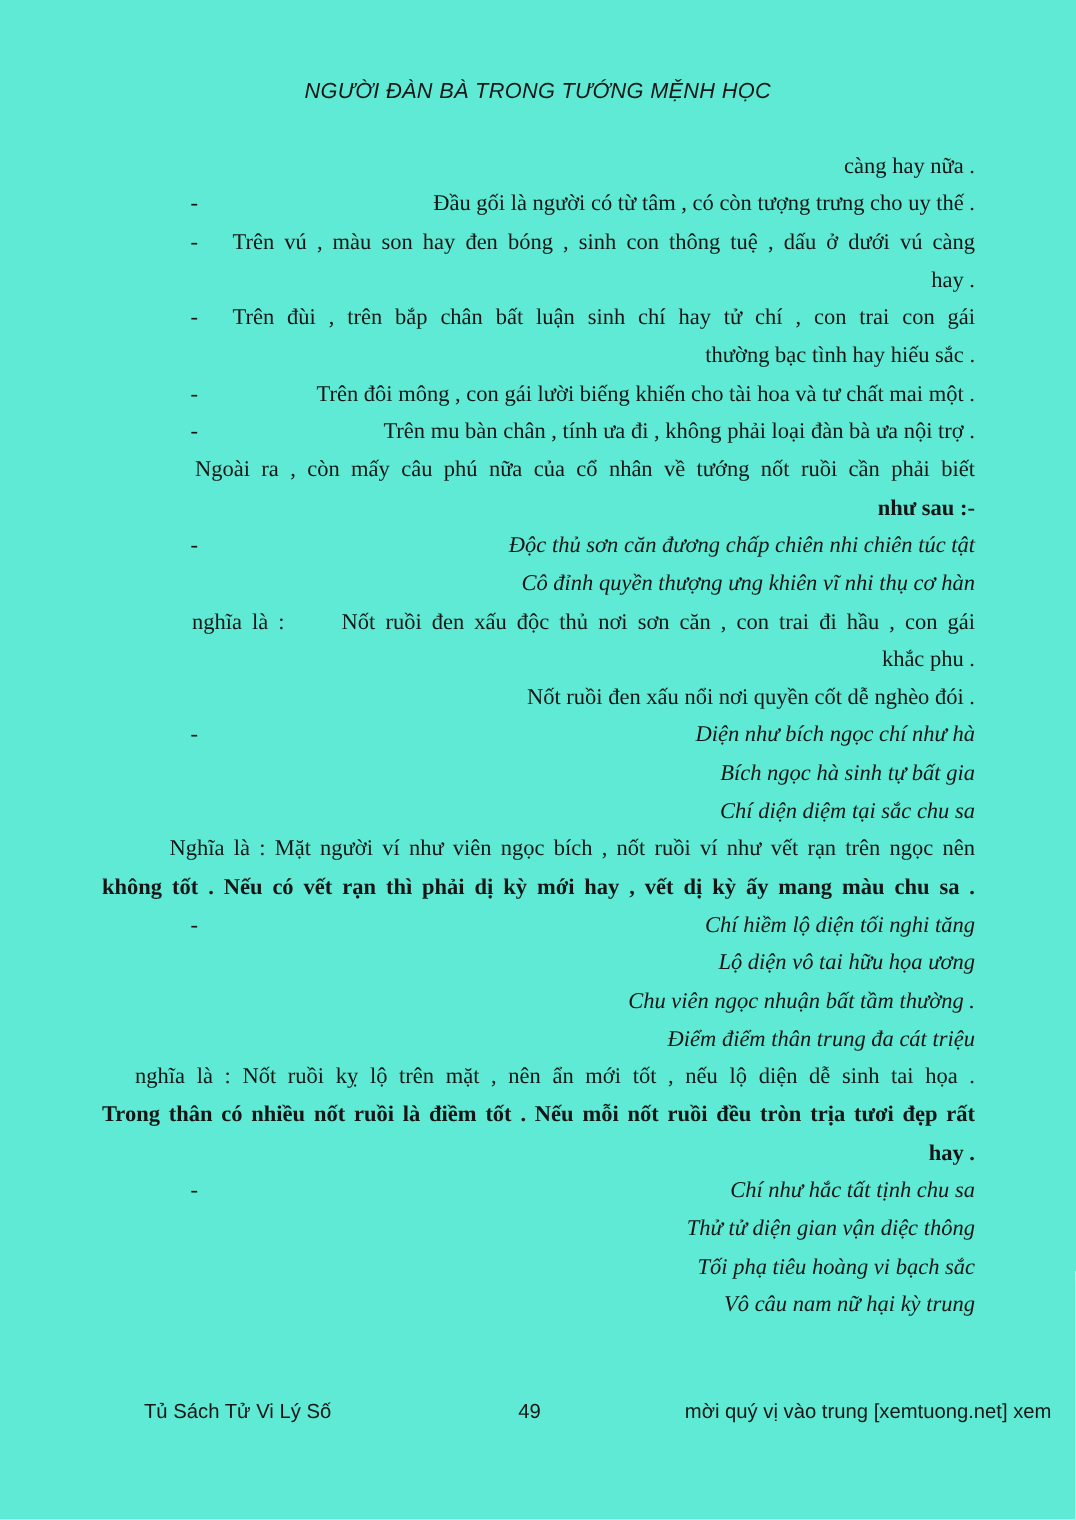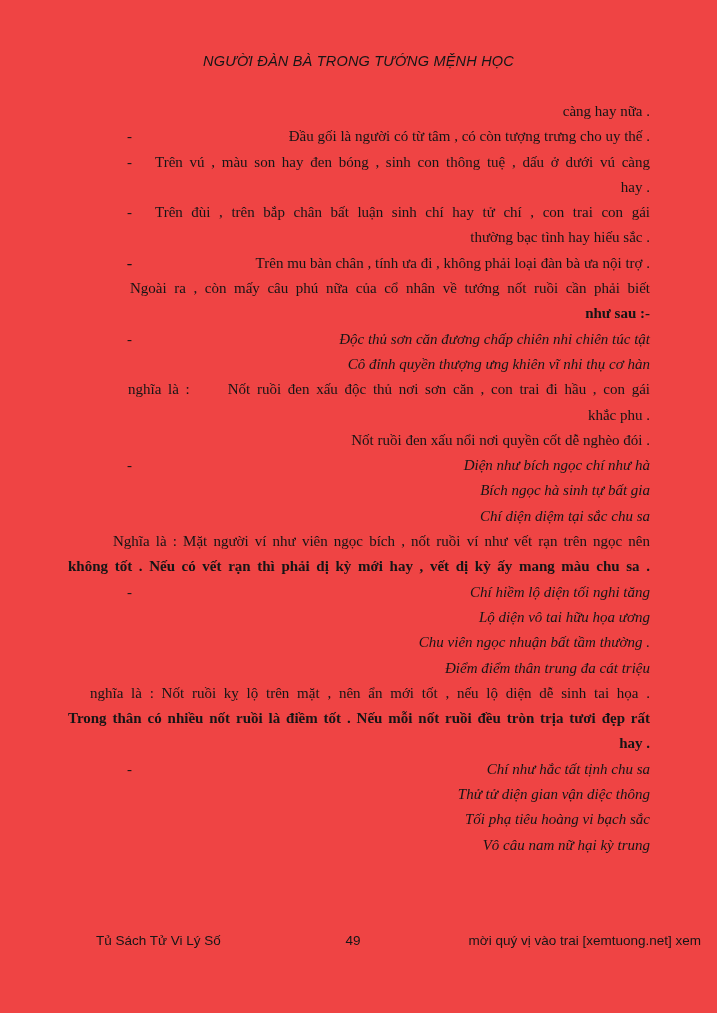--- a/index.html
+++ b/index.html
@@ -1,20 +1,20 @@
 <!DOCTYPE html>
 <html><head>
 <meta charset="utf-8">
 <style>
   html, body { margin: 0; padding: 0; background: #ffffff; }
   .page {
     position: relative;
     width: 717px;
     height: 1013px;
-    background: #ef4444;
+    background: #5eead4;
     color: #151515;
     overflow: hidden;
     font-family: "Liberation Serif", serif;
   }
   .title {
     padding-top: 51px;
     text-align: center;
     font-family: "Liberation Sans", sans-serif;
     font-style: italic;
     font-size: 14.5px;
@@ -64,21 +64,21 @@
 <div class="page">
   <div class="title">NGƯỜI ĐÀN BÀ TRONG TƯỚNG MỆNH HỌC</div>
 
   <div class="doc-body">
       <div class="line cont"><span>càng hay nữa .</span></div>
       <div class="line li"><span class="bullet">-</span><span>Đầu gối là người có từ tâm , có còn tượng trưng cho uy thế .</span></div>
       <div class="line li j"><span class="bullet">-</span><span>Trên vú , màu son hay đen bóng , sinh con thông tuệ , dấu ở dưới vú càng</span></div>
       <div class="line cont"><span>hay .</span></div>
       <div class="line li j"><span class="bullet">-</span><span>Trên đùi , trên bắp chân bất luận sinh chí hay tử chí , con trai con gái</span></div>
       <div class="line cont"><span>thường bạc tình hay hiếu sắc .</span></div>
-      <div class="line li"><span class="bullet">-</span></div>
+      <div class="line li"><span class="bullet">-</span><span>Trên đôi mông , con gái lười biếng khiến cho tài hoa và tư chất mai một .</span></div>
       <div class="line li"><span class="bullet">-</span><span>Trên mu bàn chân , tính ưa đi , không phải loại đàn bà ưa nội trợ .</span></div>
       <div class="line pind j"><span>Ngoài ra , còn mấy câu phú nữa của cổ nhân về tướng nốt ruồi cần phải biết</span></div>
       <div class="line bodyl"><span>như sau :-</span></div>
       <div class="line li it"><span class="bullet">-</span><span>Độc thủ sơn căn đương chấp chiên nhi chiên túc tật</span></div>
       <div class="line verse2 it"><span>Cô đỉnh quyền thượng ưng khiên vĩ nhi thụ cơ hàn</span></div>
       <div class="line nghia j"><span class="nghia-label">nghĩa là :</span><span>Nốt ruồi đen xấu độc thủ nơi sơn căn , con trai đi hầu , con gái</span></div>
       <div class="line nghia-cont"><span>khắc phu .</span></div>
       <div class="line ind2"><span>Nốt ruồi đen xấu nổi nơi quyền cốt dễ nghèo đói .</span></div>
       <div class="line li it"><span class="bullet">-</span><span>Diện như bích ngọc chí như hà</span></div>
       <div class="line verse it"><span>Bích ngọc hà sinh tự bất gia</span></div>
@@ -94,15 +94,15 @@
       <div class="line bodyl"><span>hay .</span></div>
       <div class="line li it"><span class="bullet">-</span><span>Chí như hắc tất tịnh chu sa</span></div>
       <div class="line verse it"><span>Thử tử diện gian vận diệc thông</span></div>
       <div class="line verse it"><span>Tối phạ tiêu hoàng vi bạch sắc</span></div>
       <div class="line verse it"><span>Vô câu nam nữ hại kỳ trung</span></div>
     </div>
 
   <div class="footer">
     <span class="footer-left">Tủ Sách Tử Vi Lý Số</span>
     <span class="footer-page">49</span>
-    <span class="footer-right">mời quý vị vào trai [xemtuong.net] xem</span>
+    <span class="footer-right">mời quý vị vào trung [xemtuong.net] xem</span>
   </div>
 </div>
 
 </body></html>

